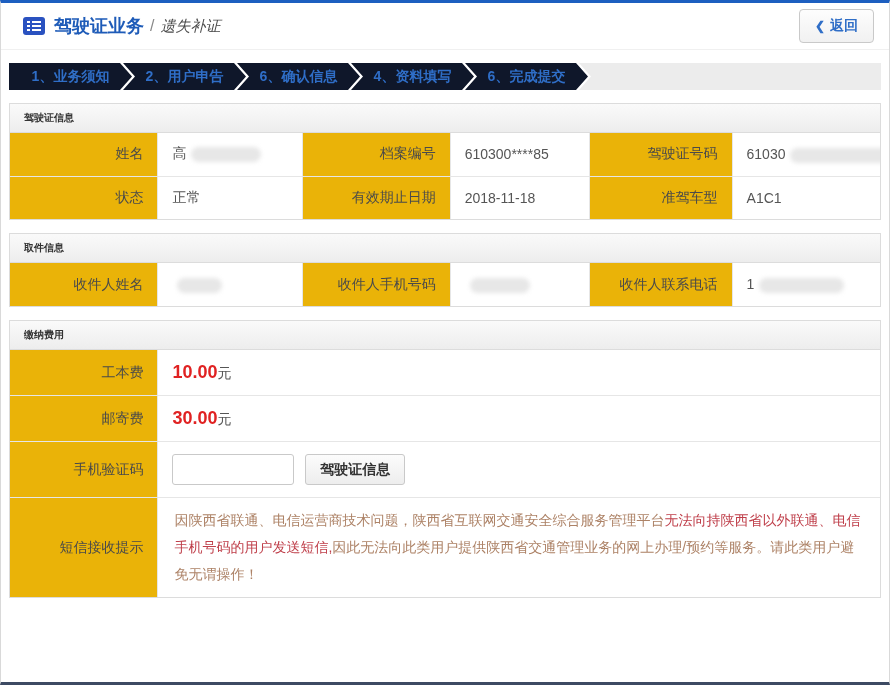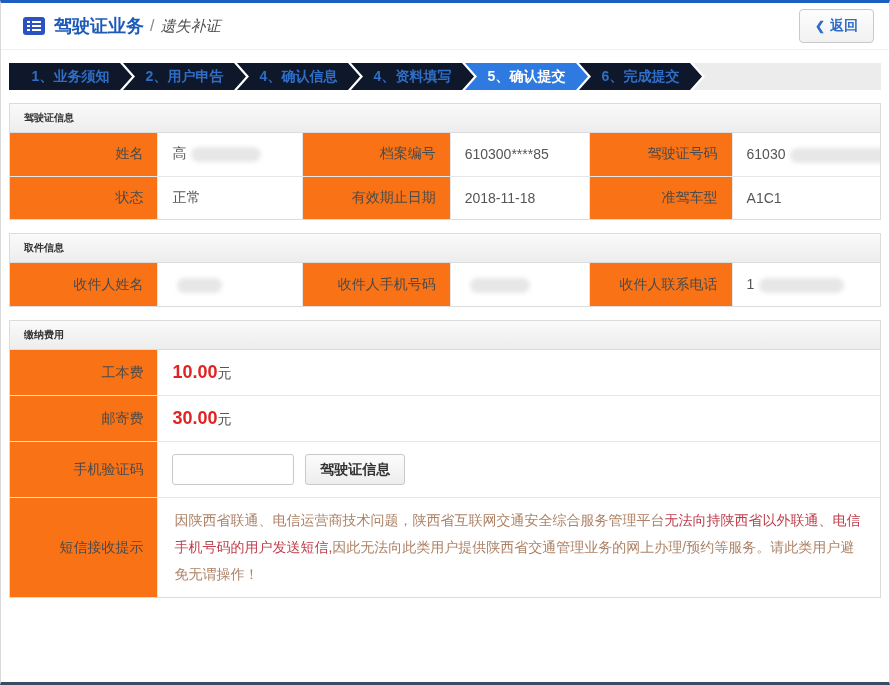--- a/index.html
+++ b/index.html
@@ -95,21 +95,21 @@
     padding: 12px 14px;
     font-size: 14px;
     border-top: 1px solid #e6e6e6;
     border-left: 1px solid #e6e6e6;
     height: 43px;
     overflow: hidden;
     white-space: nowrap;
   }
   tr:first-child td { border-top: none; }
   td:first-child { border-left: none; }
-  td.lbl { background: #f97316; text-align: right; color: #4a4a4a; }
+  td.lbl { background: #eab308; text-align: right; color: #4a4a4a; }
   td.val { background: #fff; text-align: left; color: #555; }
 
   .redact {
     display: inline-block;
     height: 15px;
     border-radius: 8px;
     background: #e7e7e7;
     filter: blur(2px);
     vertical-align: middle;
     margin-left: 5px;
@@ -180,27 +180,24 @@
   </div>
 
   <div class="steps">
     <div class="step">
         <span>1、业务须知</span>
       </div>
     <div class="step">
         <span>2、用户申告</span>
       </div>
     <div class="step">
-        <span>4、确认信息</span>
+        <span>6、确认信息</span>
       </div>
     <div class="step">
         <span>4、资料填写</span>
-      </div>
-    <div class="step active">
-        <span>5、确认提交</span>
       </div>
     <div class="step">
         <span>6、完成提交</span>
       </div>
     <div class="step-filler"></div>
   </div>
 
   <div class="section">
     <div class="section-hd">驾驶证信息</div>
     <table>

